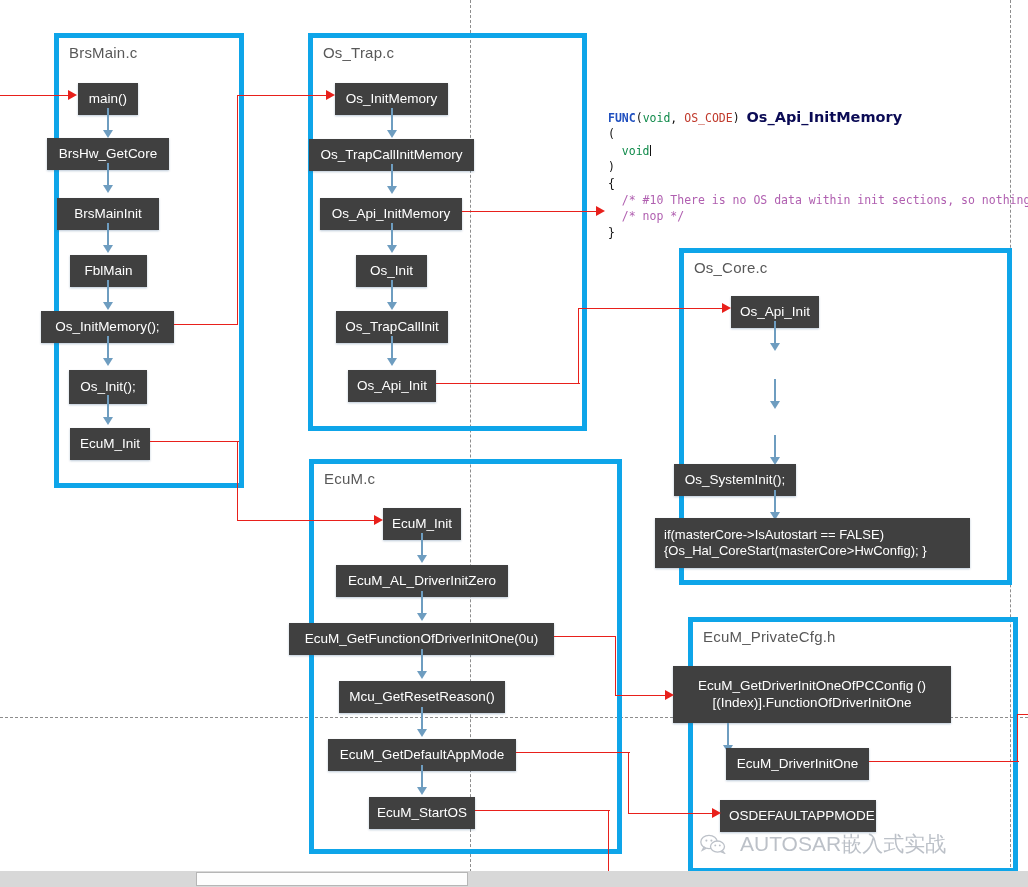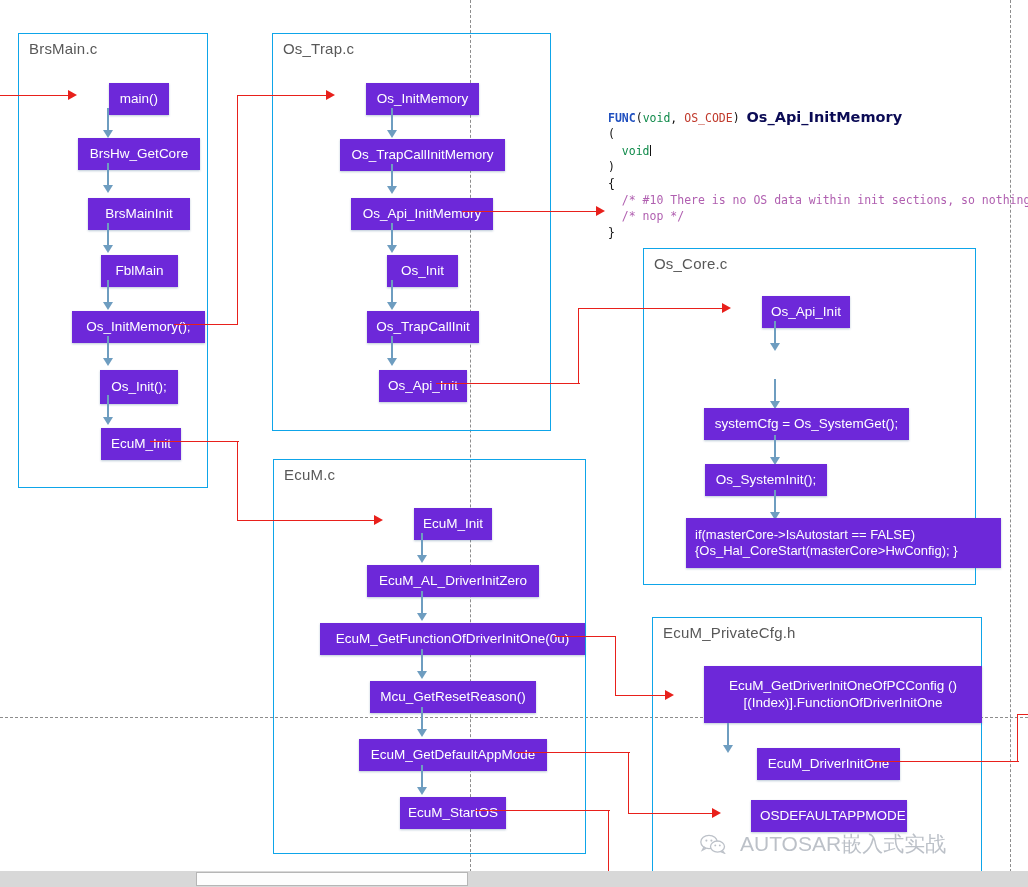--- a/index.html
+++ b/index.html
@@ -19,44 +19,44 @@
     position: absolute; top: 0; width: 0; height: 887px;
     border-left: 1px dashed #7a7a7a; opacity: .85;
   }
   .guide-h {
     position: absolute; left: 0; height: 0; width: 1028px;
     border-top: 1px dashed #7a7a7a; opacity: .85;
   }
   
   .filebox {
     position: absolute;
-    border: 1px solid #0ea5e9;
+    border: 5px solid #0ea5e9;
     background: rgba(255,255,255,0.0);
+    margin-left: 36px;
   }
   .filebox-title {
     position: absolute;
     left: 10px; top: 6px;
     font-size: 15px;
     color: #585858;
     white-space: nowrap;
     letter-spacing: .2px;
   }
   
   .node {
     position: absolute;
-    background: #6d28d9;
+    background: #404040;
     color: #ffffff;
     display: flex; align-items: center; justify-content: center;
     text-align: center;
     font-size: 13.5px;
     line-height: 1.25;
     box-shadow: 0 1px 2px rgba(60,100,140,.35);
     padding: 16px 6px;
     white-space: nowrap;
-    margin-left: 31px;
   }
   .node.wrap { white-space: normal; }
   .node.left { justify-content: flex-start; text-align: left; padding-left: 9px; }
   
   .barrow {
     position: absolute;
     width: 2px;
     background: #6e9dc0;
   }
   .barrow::after {
@@ -167,21 +167,20 @@
   <div class="node" style="left:336px; top:311px; width:112px; height:25px;">Os_TrapCallInit</div>
   <div class="barrow" style="left:391px; top:336px; height:22px;"></div>
   <div class="node" style="left:348px; top:370px; width:88px; height:25px;">Os_Api_Init</div>
 
   <div class="filebox" style="left:643px; top:248px; width:333px; height:337px;">
     <div class="filebox-title">Os_Core.c</div>
   </div>
   <div class="node" style="left:731px; top:296px; width:88px; height:25px;">Os_Api_Init</div>
   <div class="barrow" style="left:774px; top:321px; height:22px;"></div>
   <div class="barrow" style="left:774px; top:379px; height:22px;"></div>
-  <div class="node" style="left:673px; top:408px; width:205px; height:27px;">systemCfg = Os_SystemGet();</div>
   <div class="barrow" style="left:774px; top:435px; height:22px;"></div>
   <div class="node" style="left:674px; top:464px; width:122px; height:26px;">Os_SystemInit();</div>
   <div class="barrow" style="left:774px; top:490px; height:22px;"></div>
   <div class="node wrap left" style="left:655px; top:518px; width:315px; height:50px; font-size:13px;">if(masterCore-&gt;IsAutostart == FALSE)
 {Os_Hal_CoreStart(masterCore&gt;HwConfig); }</div>
 
   <div class="filebox" style="left:273px; top:459px; width:313px; height:395px;">
     <div class="filebox-title">EcuM.c</div>
   </div>
   <div class="node" style="left:383px; top:508px; width:78px; height:25px;">EcuM_Init</div>

